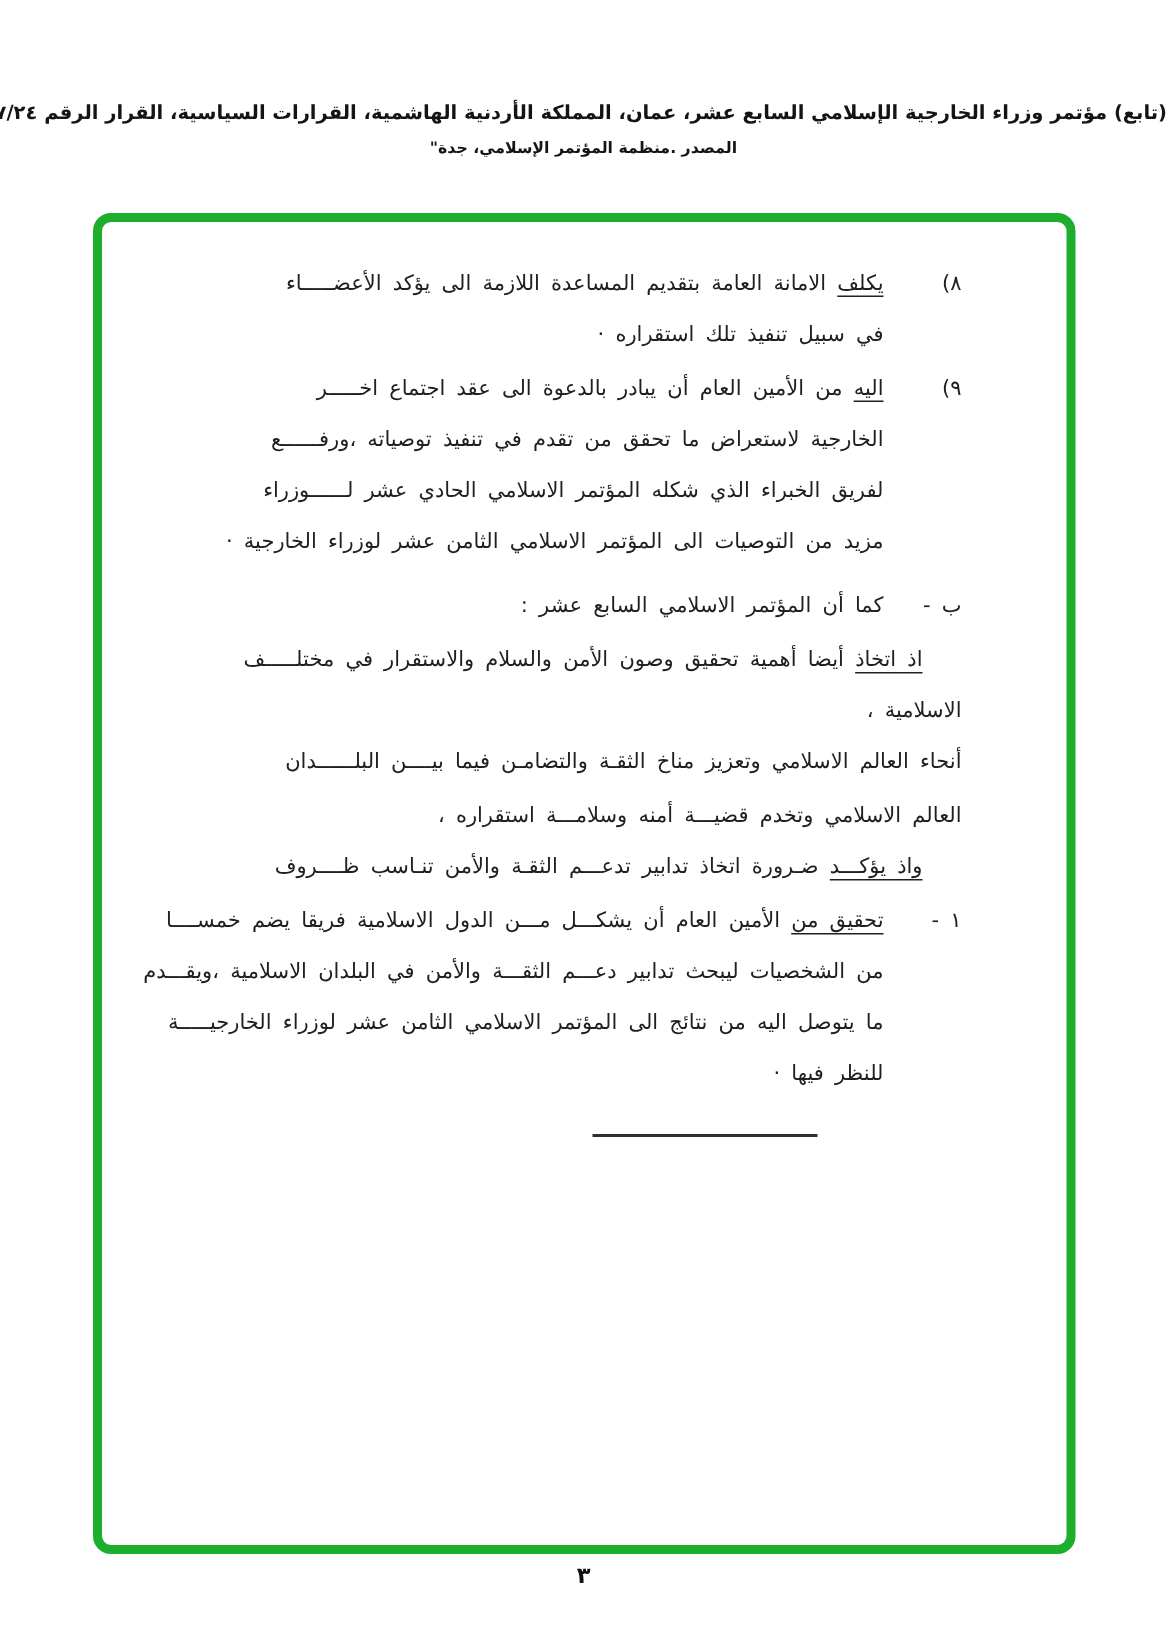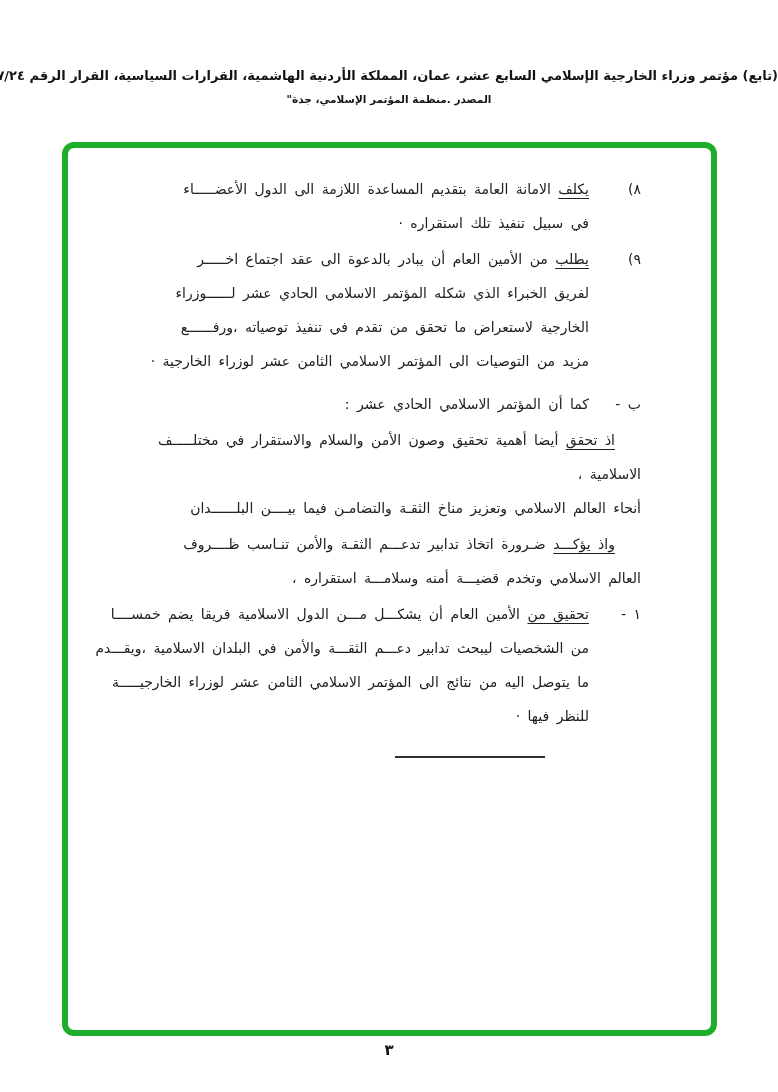--- a/index.html
+++ b/index.html
@@ -45,40 +45,40 @@
 <div class="doc-header">
   <div class="h1">(تابع) مؤتمر وزراء الخارجية الإسلامي السابع عشر، عمان، المملكة الأردنية الهاشمية، القرارات السياسية، القرار الرقم ١٧/٢٤-س</div>
   <div class="h2">
     <span class="lbl">المصدر .</span><span>منظمة المؤتمر الإسلامي، جدة"</span>
   </div>
 </div>
 
 <div class="green-box" style="border-color: rgb(29, 175, 43);">
   <div class="doc-body">
       <div class="block item">
-        <div class="line first"><span class="marker">٨)</span><span class="u">يكلف</span><span> الامانة العامة بتقديم المساعدة اللازمة الى الدول الأعضـــــاء</span></div>
+        <div class="line first"><span class="marker">٨)</span><span class="u">يكلف</span><span> الامانة العامة بتقديم المساعدة اللازمة الى يؤكد الأعضـــــاء</span></div>
         <div class="line"><span>في سبيل تنفيذ تلك استقراره ·</span></div>
       </div>
       <div class="block item">
-        <div class="line first"><span class="marker">٩)</span><span class="u">يطلب</span><span> من الأمين العام أن يبادر بالدعوة الى عقد اجتماع اخـــــر</span></div>
+        <div class="line first"><span class="marker">٩)</span><span class="u">اليه</span><span> من الأمين العام أن يبادر بالدعوة الى عقد اجتماع اخـــــر</span></div>
+        <div class="line"><span>الخارجية لاستعراض ما تحقق من تقدم في تنفيذ توصياته ،ورفــــــع</span></div>
         <div class="line"><span>لفريق الخبراء الذي شكله المؤتمر الاسلامي الحادي عشر لــــــوزراء</span></div>
-        <div class="line"><span>الخارجية لاستعراض ما تحقق من تقدم في تنفيذ توصياته ،ورفــــــع</span></div>
         <div class="line"><span>مزيد من التوصيات الى المؤتمر الاسلامي الثامن عشر لوزراء الخارجية ·</span></div>
       </div>
       <div class="block heading">
-        <div class="line first"><span class="marker">ب -</span><span>كما أن المؤتمر الاسلامي الحادي عشر :</span></div>
+        <div class="line first"><span class="marker">ب -</span><span>كما أن المؤتمر الاسلامي السابع عشر :</span></div>
       </div>
       <div class="block para">
-        <div class="line first"><span class="u">اذ تحقق</span><span> أيضا أهمية تحقيق وصون الأمن والسلام والاستقرار في مختلـــــف</span></div>
+        <div class="line first"><span class="u">اذ اتخاذ</span><span> أيضا أهمية تحقيق وصون الأمن والسلام والاستقرار في مختلـــــف</span></div>
         <div class="line"><span>الاسلامية ،</span></div>
         <div class="line"><span>أنحاء العالم الاسلامي وتعزيز مناخ الثقـة والتضامـن فيما بيــــن البلــــــدان</span></div>
       </div>
       <div class="block para">
+        <div class="line"><span>العالم الاسلامي وتخدم قضيـــة أمنه وسلامـــة استقراره ،</span></div>
         <div class="line first"><span class="u">واذ يؤكـــد</span><span> ضـرورة اتخاذ تدابير تدعـــم الثقـة والأمن تنـاسب ظــــروف</span></div>
-        <div class="line"><span>العالم الاسلامي وتخدم قضيـــة أمنه وسلامـــة استقراره ،</span></div>
       </div>
       <div class="block item">
         <div class="line first"><span class="marker">١ -</span><span class="u">تحقيق من</span><span> الأمين العام أن يشكـــل مـــن الدول الاسلامية فريقا يضم خمســــا</span></div>
         <div class="line"><span>من الشخصيات ليبحث تدابير دعـــم الثقـــة والأمن في البلدان الاسلامية ،ويقـــدم</span></div>
         <div class="line"><span>ما يتوصل اليه من نتائج الى المؤتمر الاسلامي الثامن عشر لوزراء الخارجيـــــة</span></div>
         <div class="line"><span>للنظر فيها ·</span></div>
       </div>
     </div>
   <div class="divider" style="background: rgb(47, 47, 47);"></div>
 </div>

